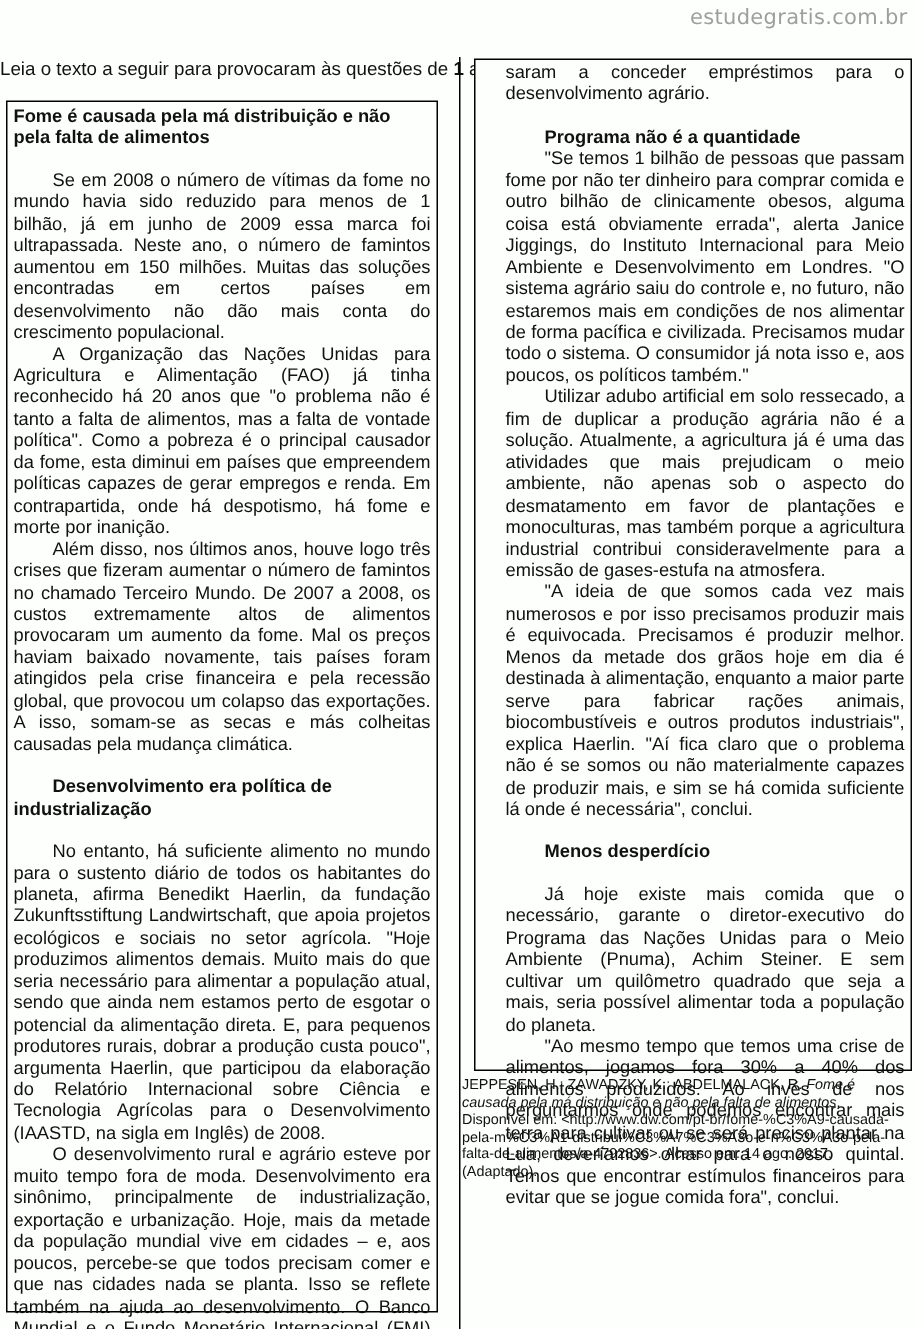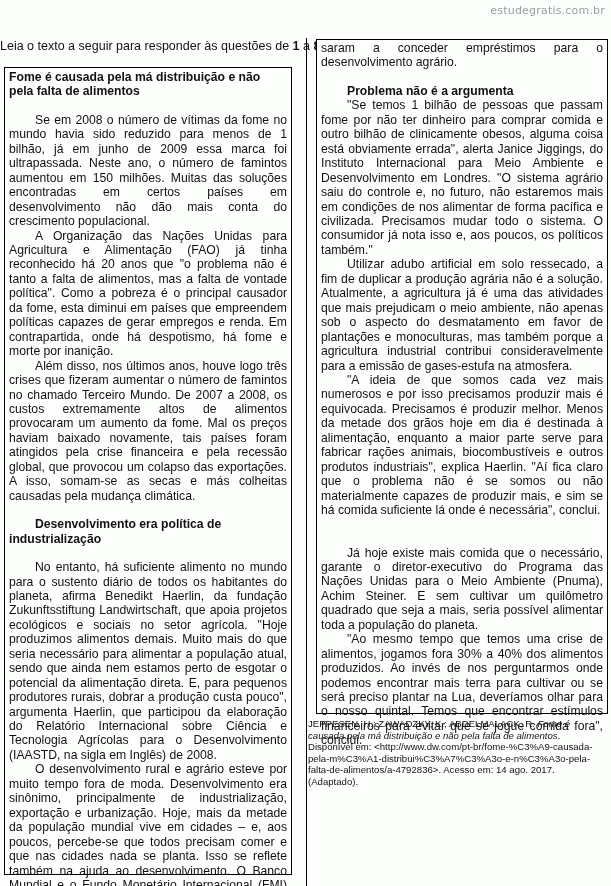--- a/index.html
+++ b/index.html
@@ -1,65 +1,66 @@
 <!DOCTYPE html>
 <html><head>
 <meta charset="utf-8">
 <style>
   html, body { margin: 0; padding: 0; background: #fdfffd; }
   body { width: 611px; height: 886px; position: relative; overflow: hidden;
          font-family: "Liberation Sans", sans-serif; color: #111; }
-  .watermark { position: absolute; right: 6px; top: 4px; font-size: 11px; color: #9aa0a0;
+  .watermark { position: absolute; right: 6px; top: 4px; font-size: 14px; color: #9aa0a0;
                font-family: "DejaVu Sans", sans-serif; letter-spacing: 0.2px; text-align: right; }
   .intro { position: absolute; left: 0; top: 39px; font-size: 12.5px; color: #111; }
   .intro b { font-weight: bold; }
   .divider { position: absolute; left: 306px; top: 38px; width: 1px; height: 848px; background: #000; }
   .box { position: absolute; border: 1px solid #000; box-sizing: border-box; background: #fdfffd; }
   .box-left { left: 4px; top: 67px; width: 288px; height: 808px; padding: 2px 4px 0 4px; }
-  .box-right { left: 316px; top: 39px; width: 292px; height: 675px; padding: 1px 4px 0 4px; }
+  .box-right { left: 316px; top: 39px; width: 292px; height: 675px; padding: 1px 4px 0 20px; }
   .txt { font-size: 12.2px; line-height: 14.45px; text-align: justify; margin: 0; }
   .txt.indent { text-indent: 26px; }
   .title { font-weight: bold; font-size: 12.2px; line-height: 14.45px; margin: 0; }
   .subtitle { font-weight: bold; font-size: 12.2px; line-height: 14.45px; margin: 0; text-indent: 26px; }
   .gap { height: 14px; }
   .ref { position: absolute; left: 308px; top: 718px; width: 288px; font-size: 9.6px; line-height: 11.5px; color: #111; }
   .ref i { font-style: italic; }
 </style>
 </head>
 <body>
 
 <div class="watermark">estudegratis.com.br</div>
 
 <div class="intro">
-  <span>Leia o texto a seguir para responder às questões de </span><b>1</b><span> a </span><b>8</b><span>.</span>
+  <span>Leia o texto a seguir para provocaram às questões de </span><b>1</b><span> a </span><b>8</b><span>.</span>
 </div>
 
 <div class="divider"></div>
 
 <div class="box box-left">
   <p class="title">Fome é causada pela má distribuição e não pela falta de alimentos</p>
   <div class="gap"></div>
   <p class="txt indent">Se em 2008 o número de vítimas da fome no mundo havia sido reduzido para menos de 1 bilhão, já em junho de 2009 essa marca foi ultrapassada. Neste ano, o número de famintos aumentou em 150 milhões. Muitas das soluções encontradas em certos países em desenvolvimento não dão mais conta do crescimento populacional.</p>
   <p class="txt indent">A Organização das Nações Unidas para Agricultura e Alimentação (FAO) já tinha reconhecido há 20 anos que "o problema não é tanto a falta de alimentos, mas a falta de vontade política". Como a pobreza é o principal causador da fome, esta diminui em países que empreendem políticas capazes de gerar empregos e renda. Em contrapartida, onde há despotismo, há fome e morte por inanição.</p>
   <p class="txt indent">Além disso, nos últimos anos, houve logo três crises que fizeram aumentar o número de famintos no chamado Terceiro Mundo. De 2007 a 2008, os custos extremamente altos de alimentos provocaram um aumento da fome. Mal os preços haviam baixado novamente, tais países foram atingidos pela crise financeira e pela recessão global, que provocou um colapso das exportações. A isso, somam-se as secas e más colheitas causadas pela mudança climática.</p>
   <div class="gap"></div>
   <p class="subtitle">Desenvolvimento era política de industrialização</p>
   <div class="gap"></div>
   <p class="txt indent">No entanto, há suficiente alimento no mundo para o sustento diário de todos os habitantes do planeta, afirma Benedikt Haerlin, da fundação Zukunftsstiftung Landwirtschaft, que apoia projetos ecológicos e sociais no setor agrícola.  "Hoje produzimos alimentos demais. Muito mais do que seria necessário para alimentar a população atual, sendo que ainda nem estamos perto de esgotar o potencial da alimentação direta. E, para pequenos produtores rurais, dobrar a produção custa pouco", argumenta Haerlin, que participou da elaboração do Relatório Internacional sobre Ciência e Tecnologia Agrícolas para o Desenvolvimento (IAASTD, na sigla em Inglês) de 2008.</p>
   <p class="txt indent">O desenvolvimento rural e agrário esteve por muito tempo fora de moda. Desenvolvimento era sinônimo, principalmente de industrialização, exportação e urbanização. Hoje, mais da metade da população mundial vive em cidades – e, aos poucos, percebe-se que todos precisam comer e que nas cidades nada se planta. Isso se reflete também na ajuda ao desenvolvimento. O Banco Mundial e o Fundo Monetário Internacional (FMI) pas-</p>
 </div>
 
 <div class="box box-right">
   <p class="txt">saram a conceder empréstimos para o desenvolvimento agrário.</p>
   <div class="gap"></div>
-  <p class="subtitle">Problema não é a argumenta</p>
+  <p class="subtitle">Programa não é a quantidade</p>
   <p class="txt indent">"Se temos 1 bilhão de pessoas que passam fome por não ter dinheiro para comprar comida e outro bilhão de clinicamente obesos, alguma coisa está obviamente errada", alerta Janice Jiggings, do Instituto Internacional para Meio Ambiente e Desenvolvimento em Londres. "O sistema agrário saiu do controle e, no futuro, não estaremos mais em condições de nos alimentar de forma pacífica e civilizada. Precisamos mudar todo o sistema. O consumidor já nota isso e, aos poucos, os políticos também."</p>
   <p class="txt indent">Utilizar adubo artificial em solo ressecado, a fim de duplicar a produção agrária não é a solução. Atualmente, a agricultura já é uma das atividades que mais prejudicam o meio ambiente, não apenas sob o aspecto do desmatamento em favor de plantações e monoculturas, mas também porque a agricultura industrial contribui consideravelmente para a emissão de gases-estufa na atmosfera.</p>
   <p class="txt indent">"A ideia de que somos cada vez mais numerosos e por isso precisamos produzir mais é equivocada. Precisamos é produzir melhor. Menos da metade dos grãos hoje em dia é destinada à alimentação, enquanto a maior parte serve para fabricar rações animais, biocombustíveis e outros produtos industriais", explica Haerlin. "Aí fica claro que o problema não é se somos ou não materialmente capazes de produzir mais, e sim se há comida suficiente lá onde é necessária", conclui.</p>
   <div class="gap"></div>
+  <p class="subtitle">Menos desperdício</p>
   <div class="gap"></div>
   <p class="txt indent">Já hoje existe mais comida que o necessário, garante o diretor-executivo do Programa das Nações Unidas para o Meio Ambiente (Pnuma), Achim Steiner. E sem cultivar um quilômetro quadrado que seja a mais, seria possível alimentar toda a população do planeta.</p>
   <p class="txt indent">"Ao mesmo tempo que temos uma crise de alimentos, jogamos fora 30% a 40% dos alimentos produzidos. Ao invés de nos perguntarmos onde podemos encontrar mais terra para cultivar ou se será preciso plantar na Lua, deveríamos olhar para o nosso quintal. Temos que encontrar estímulos financeiros para evitar que se jogue comida fora", conclui.</p>
 </div>
 
 <div class="ref">
   <span>JEPPESEN, H.; ZAWADZKY, K.; ABDELMALACK, R. </span><i>Fome é causada pela má distribuição e não pela falta de alimentos</i><span>. Disponível em: &lt;http://www.dw.com/pt-br/fome-%C3%A9-causada-pela-m%C3%A1-distribui%C3%A7%C3%A3o-e-n%C3%A3o-pela-falta-de-alimentos/a-4792836&gt;. Acesso em: 14 ago. 2017. (Adaptado).</span>
 </div>
 
 </body></html>

